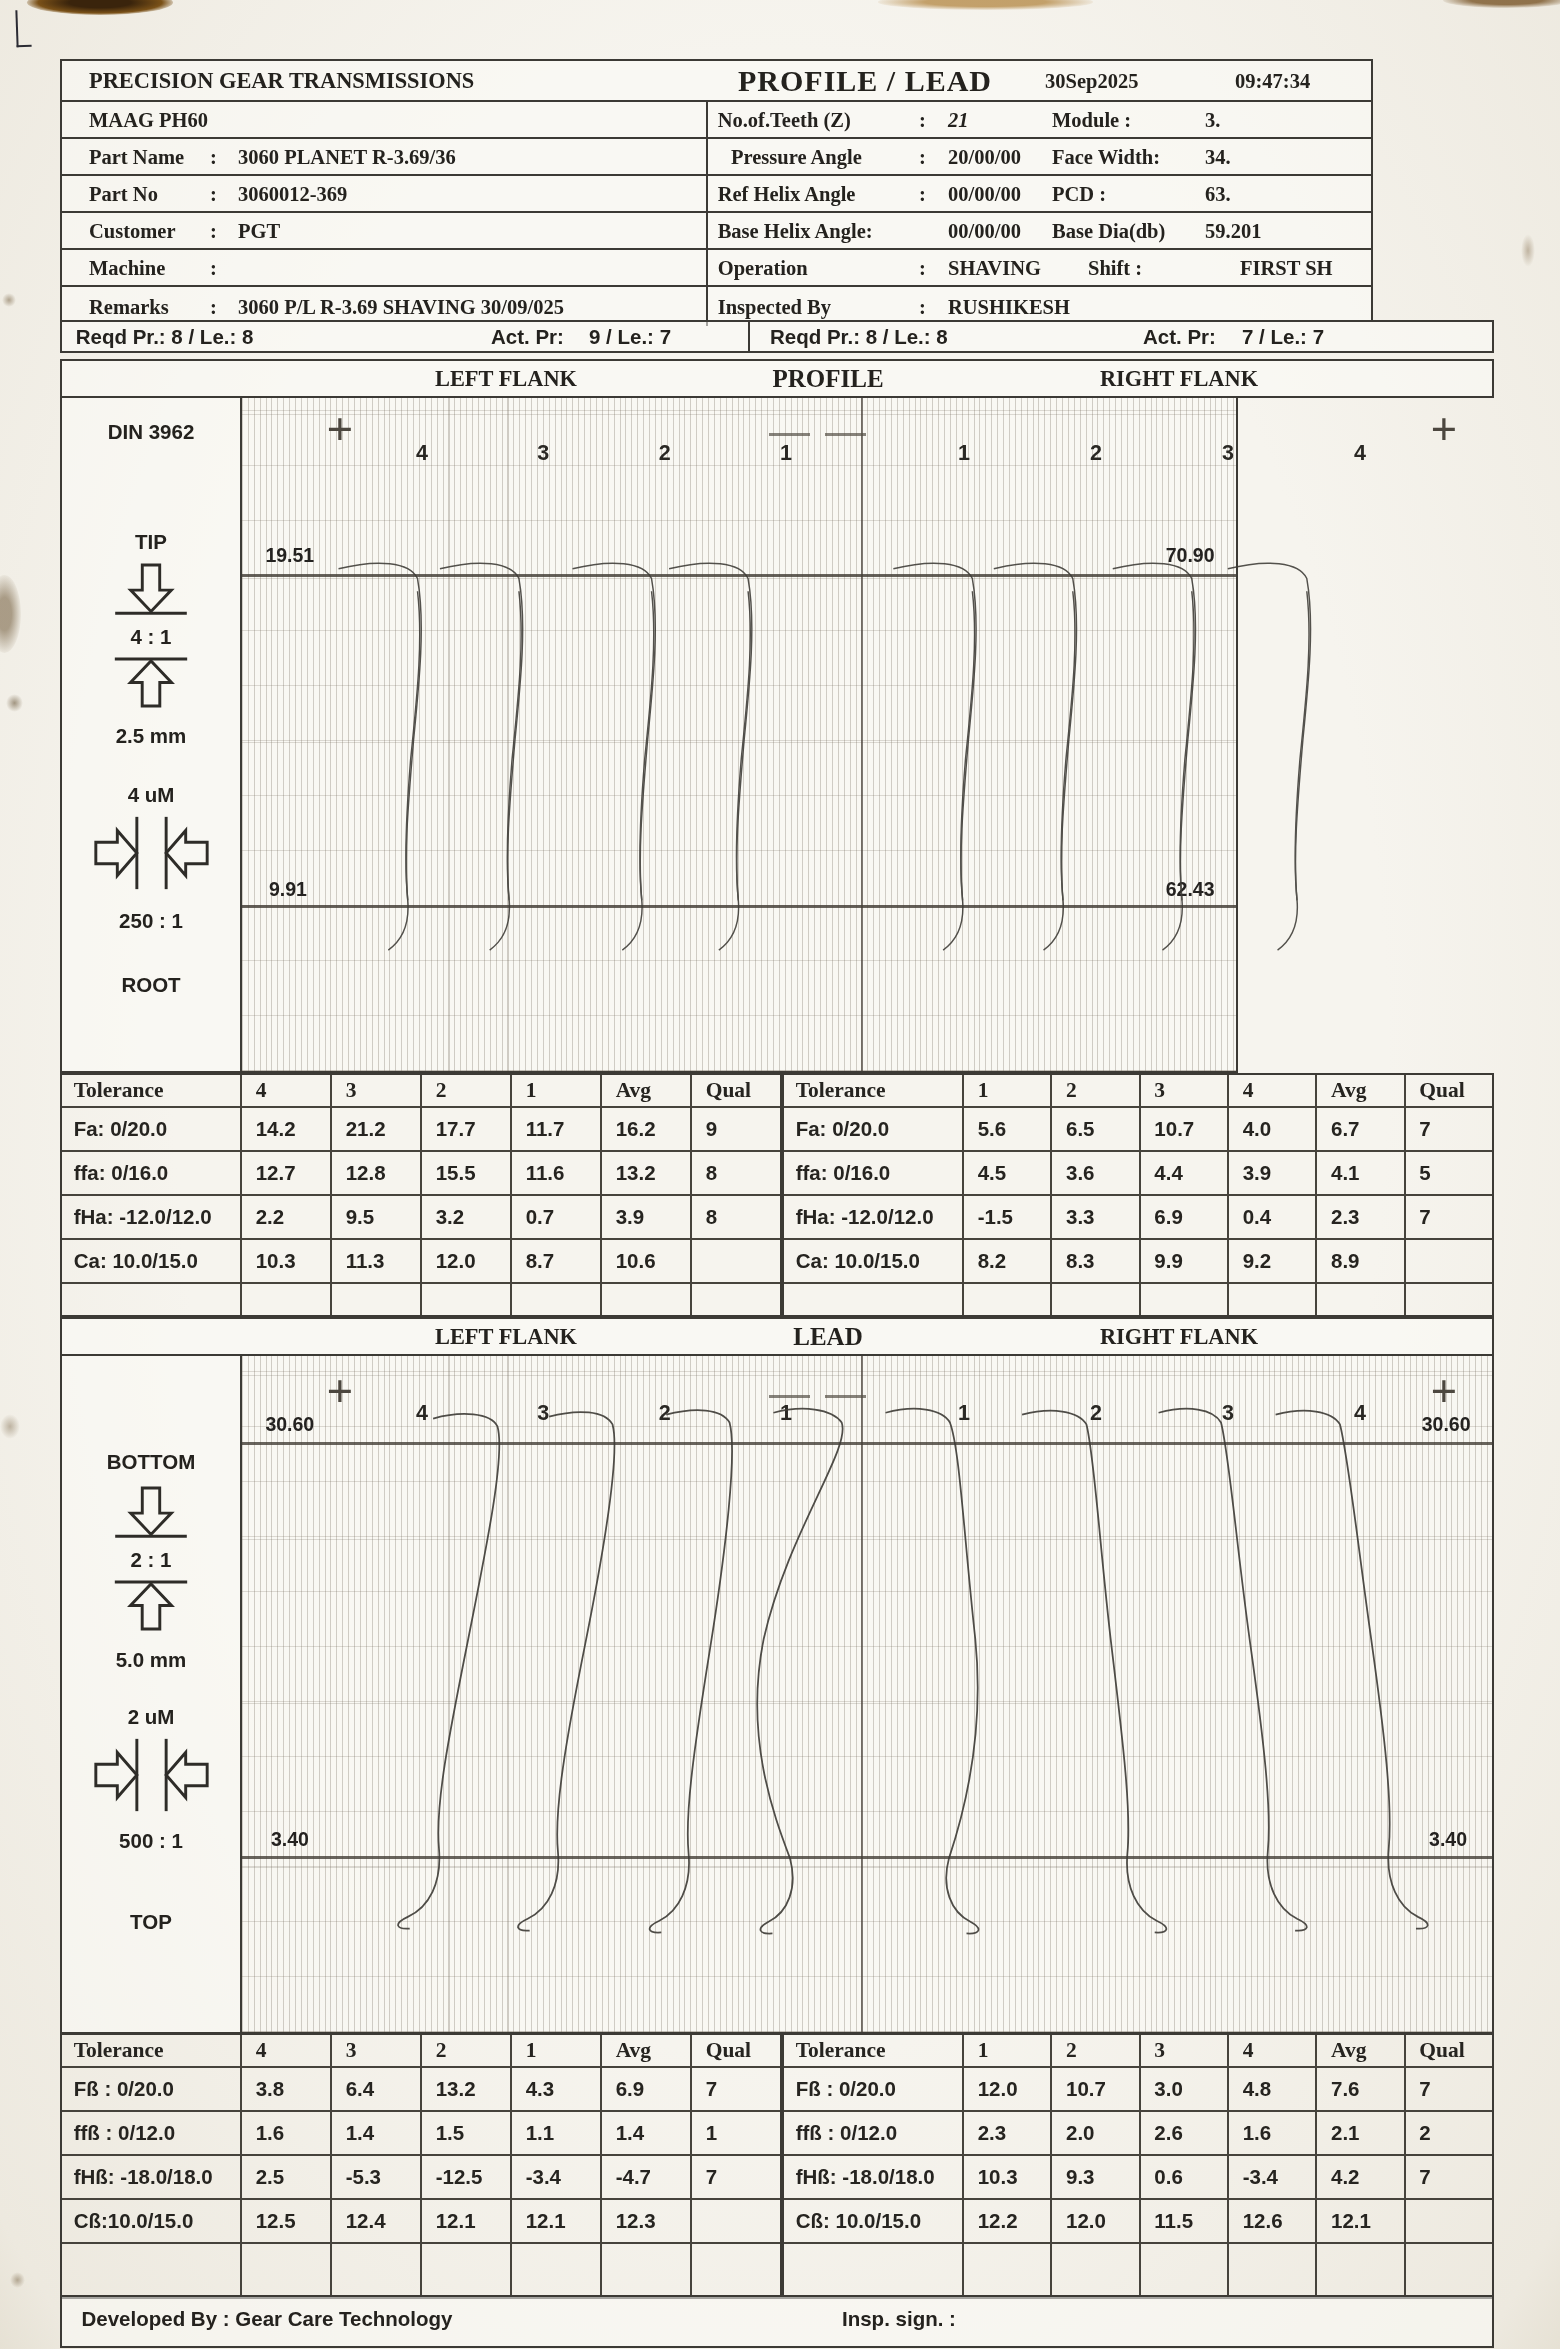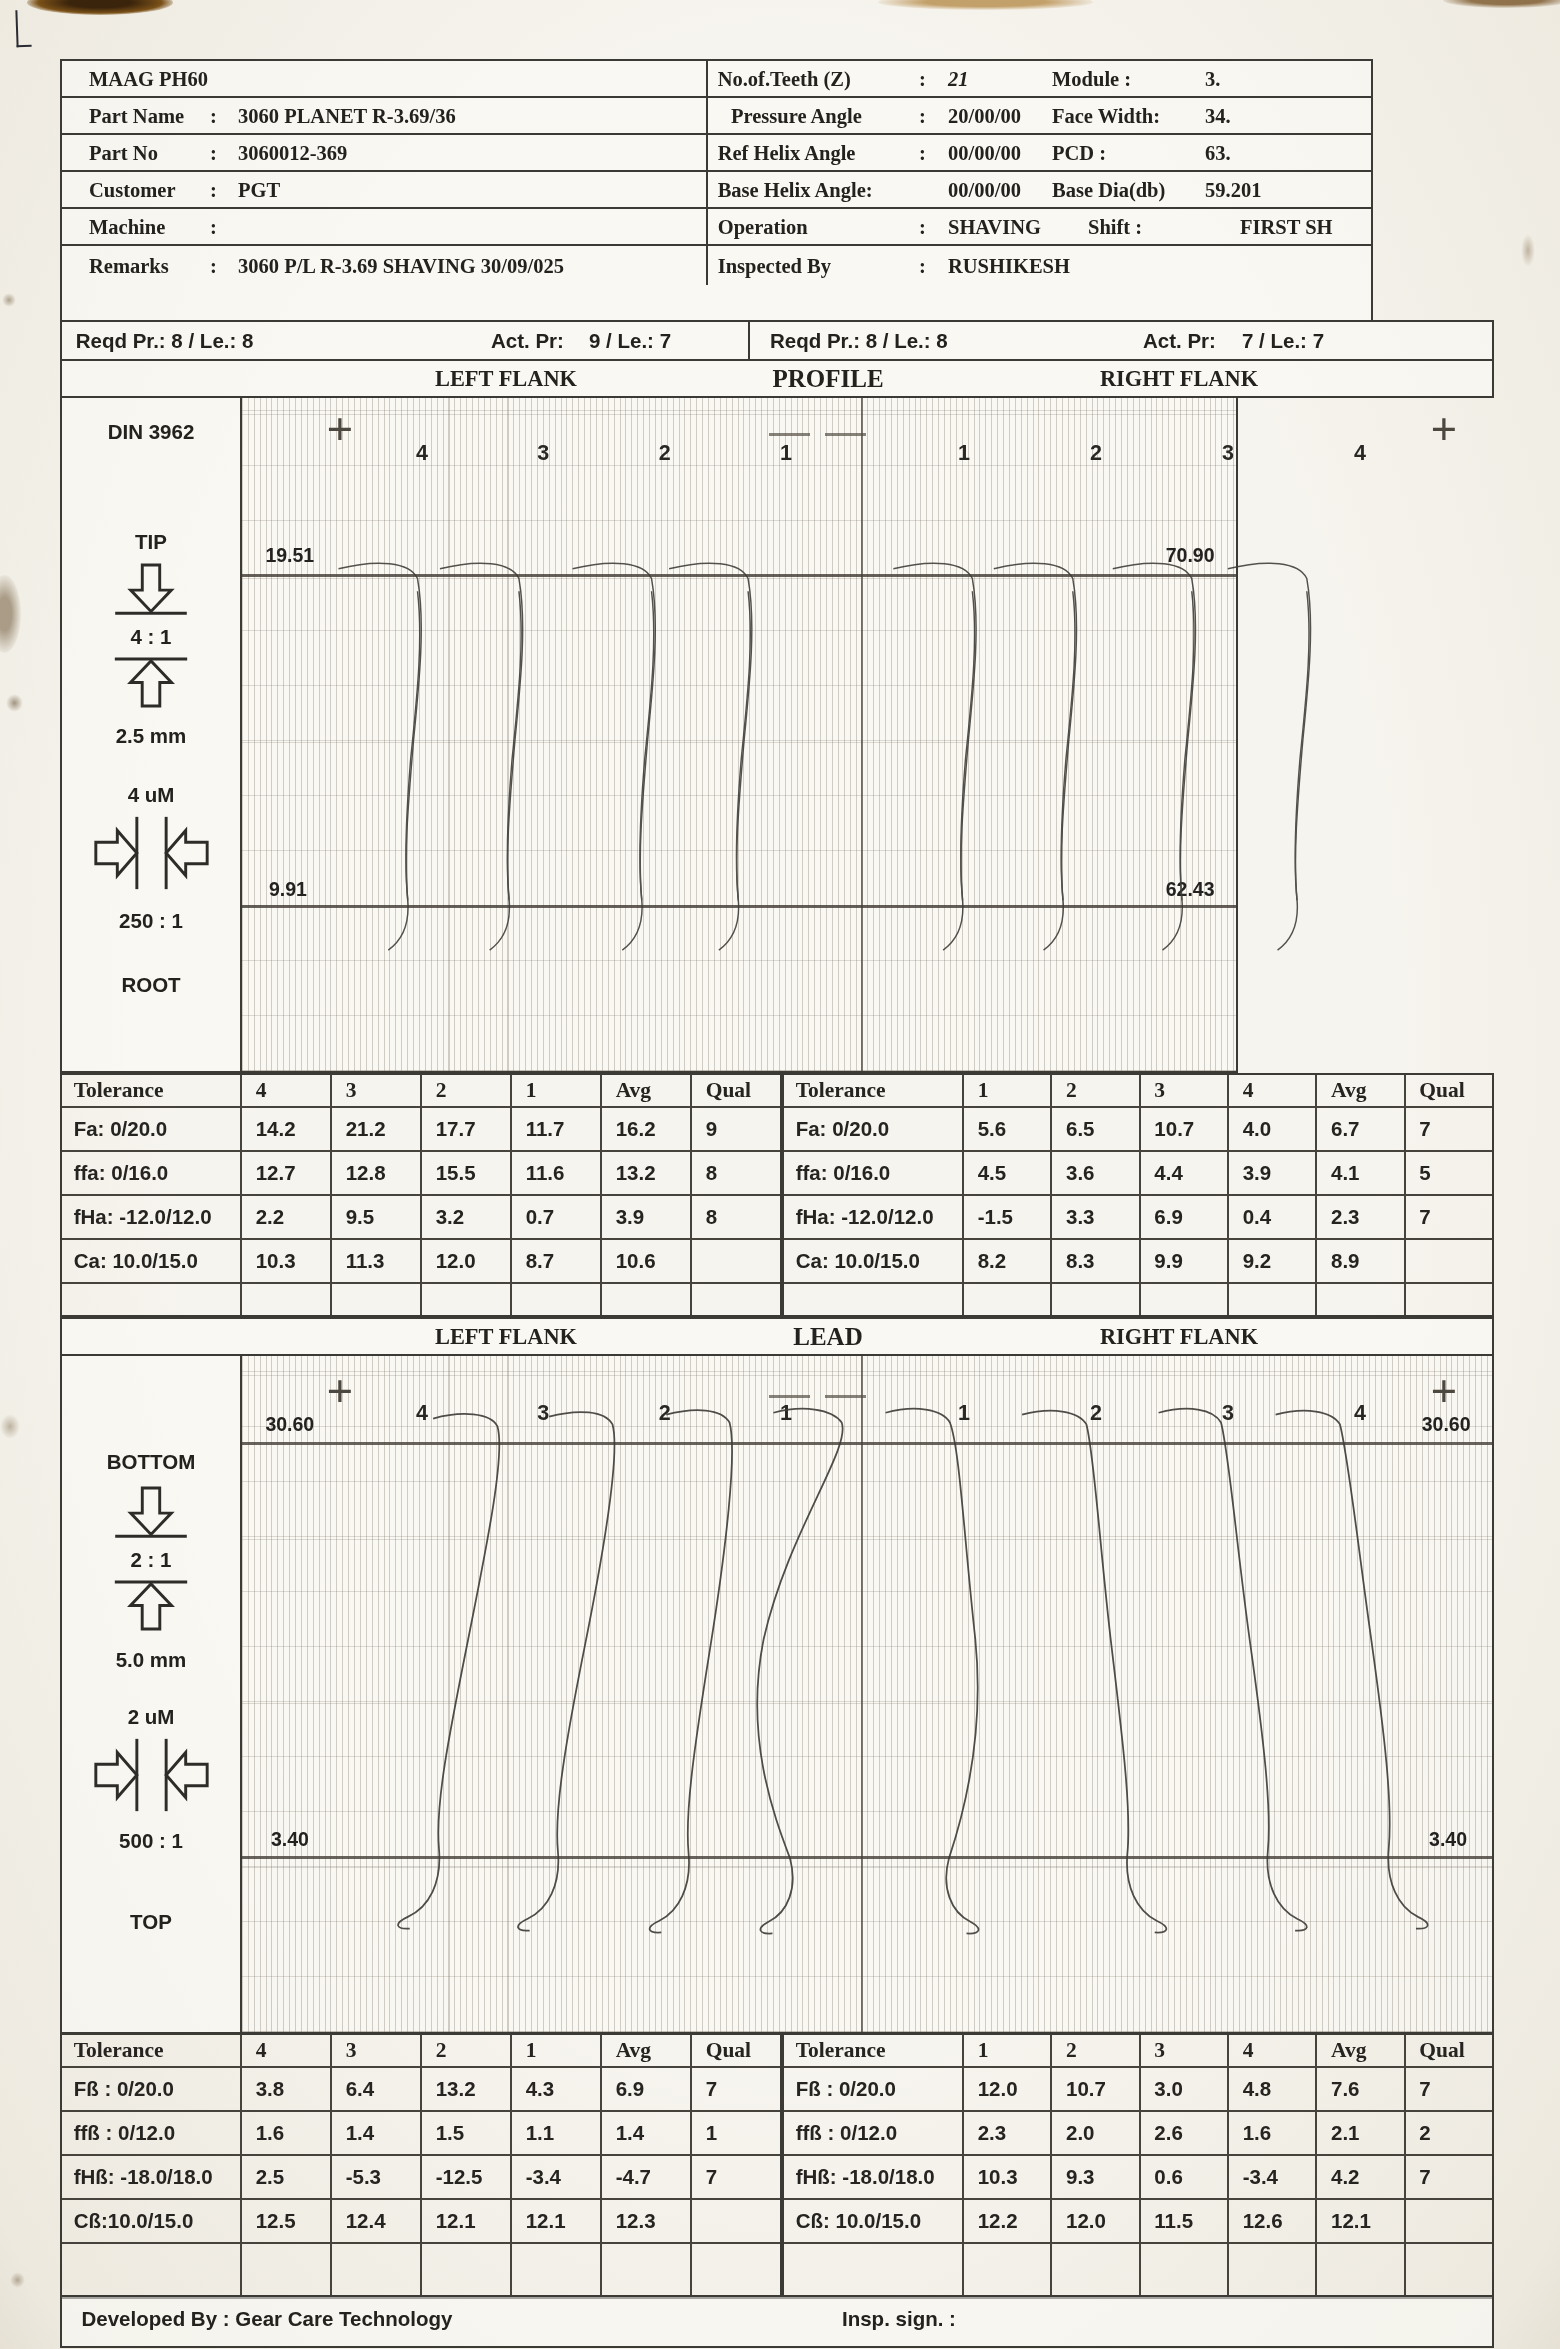--- a/index.html
+++ b/index.html
@@ -76,20 +76,26 @@
   <div class="stain" style="left:1443px;top:-7.8px;width:127px;height:15.6px;background:radial-gradient(rgba(120,84,38,.8) 40%,rgba(120,84,38,0) 75%);"></div>
   <div class="stain" style="left:-11.7px;top:575px;width:33px;height:78px;background:radial-gradient(rgba(110,88,55,.55) 30%,rgba(110,88,55,0) 75%);"></div>
   <div class="stain" style="left:2px;top:293px;width:13.7px;height:13.7px;background:radial-gradient(rgba(110,88,55,.5),rgba(110,88,55,0) 70%);"></div>
   <div class="stain" style="left:5.9px;top:694px;width:17.6px;height:17.6px;background:radial-gradient(rgba(95,75,45,.55),rgba(95,75,45,0) 70%);"></div>
   <div class="stain" style="left:0px;top:1414px;width:19.5px;height:25px;background:radial-gradient(rgba(110,88,55,.4),rgba(110,88,55,0) 70%);"></div>
   <div class="stain" style="left:9.8px;top:2272px;width:15.6px;height:15.6px;background:radial-gradient(rgba(110,88,55,.45),rgba(110,88,55,0) 70%);"></div>
   <div class="stain" style="left:1521px;top:234px;width:13.7px;height:33px;background:radial-gradient(rgba(120,95,60,.4),rgba(120,95,60,0) 70%);"></div>
   <div class="pen-l"></div>
 
   <div class="sec" style="left:60px;top:59px;width:1313px;height:263px;">
+    <div class="irow" style="height:41px;">
+      <span class="itx" style="left:27px;font-size:22.4px;">PRECISION GEAR TRANSMISSIONS</span>
+      <span class="itx title-tx center-tx" style="left:803px;">PROFILE / LEAD</span>
+      <span class="itx" style="left:983px;">30Sep2025</span>
+      <span class="itx" style="left:1173px;">09:47:34</span>
+    </div>
     <div class="irow" style="height:37px;">
       <div class="ileft">
         <span class="itx" style="left:27px;">MAAG PH60</span>
       </div>
       <div class="iright">
         <span class="itx" style="left:11.7px;">No.of.Teeth (Z)</span>
         <span class="itx" style="left:213px;">:</span>
         <span class="itx" style="left:242px;font-style:italic;">21</span>
         <span class="itx" style="left:346px;">Module :</span>
         <span class="itx" style="left:499px;">3.</span>
@@ -157,21 +163,21 @@
         <span class="itx" style="left:176px;">3060 P/L R-3.69 SHAVING 30/09/025</span>
       </div>
       <div class="iright">
         <span class="itx" style="left:11.7px;">Inspected By</span>
         <span class="itx" style="left:213px;">:</span>
         <span class="itx" style="left:242px;">RUSHIKESH</span>
       </div>
     </div>
   </div>
 
-  <div class="sec" style="left:60px;top:320px;width:1434px;height:41px;">
+  <div class="sec" style="left:60px;top:320px;width:1434px;height:33px;">
     <span class="itx sansb" style="left:13.7px;">Reqd Pr.: 8 / Le.: 8</span>
     <span class="itx sansb" style="left:429px;">Act. Pr:</span>
     <span class="itx sansb" style="left:527px;">9 / Le.: 7</span>
     <div class="vline" style="left:686px;"></div>
     <span class="itx sansb" style="left:708px;">Reqd Pr.: 8 / Le.: 8</span>
     <span class="itx sansb" style="left:1081px;">Act. Pr:</span>
     <span class="itx sansb" style="left:1180px;">7 / Le.: 7</span>
   </div>
 
   <div class="sec" style="left:60px;top:359px;width:1434px;height:39px;">

